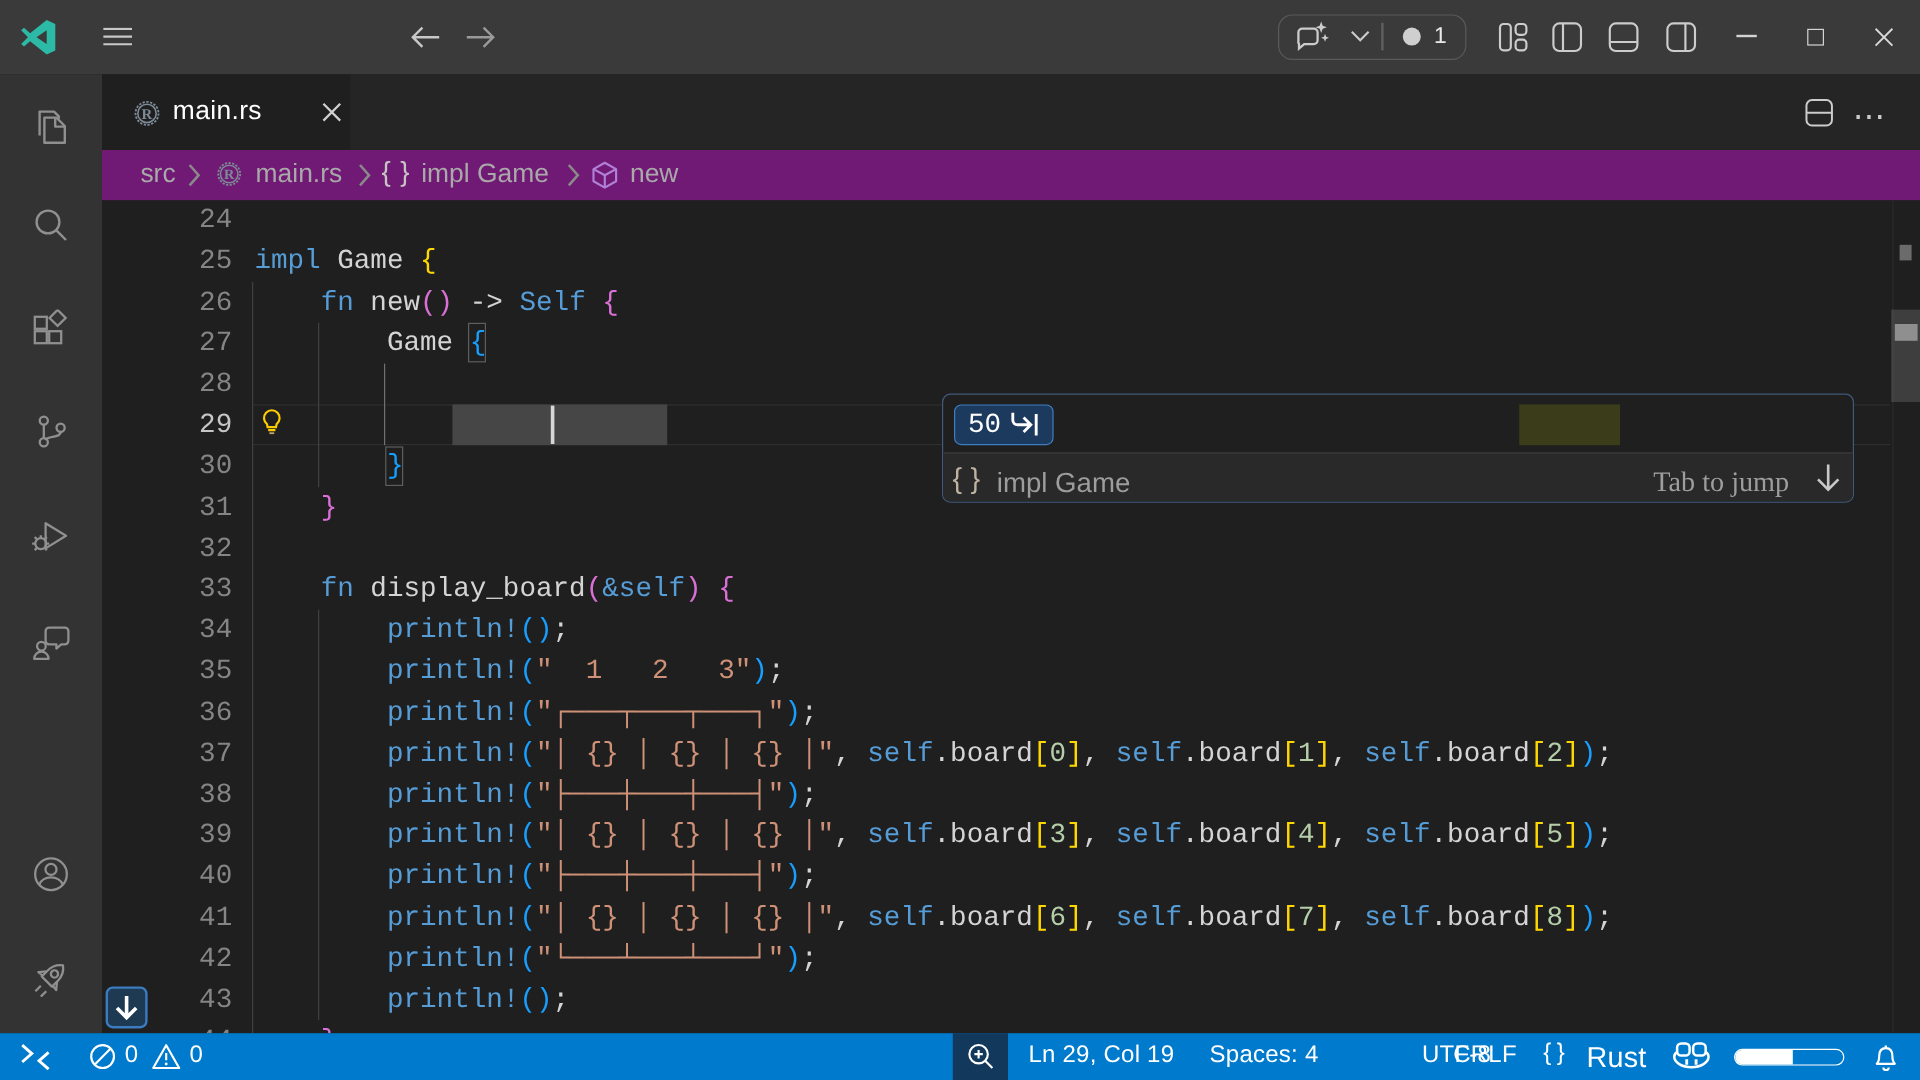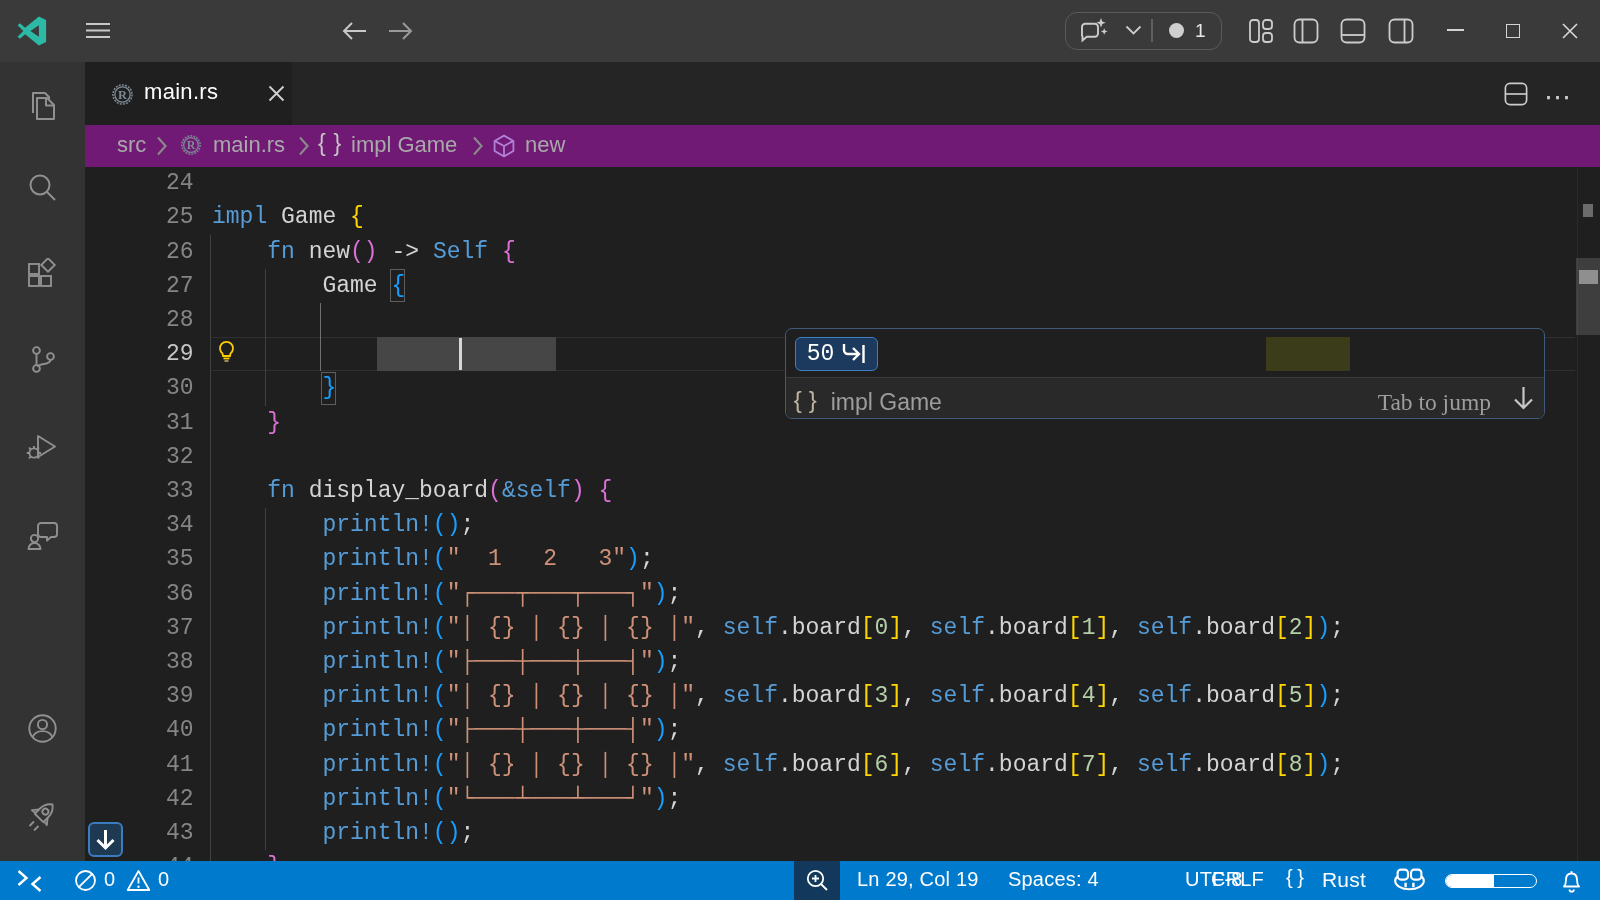--- a/index.html
+++ b/index.html
@@ -296,21 +296,21 @@
  <g stroke="#ffffff" stroke-width="1.8" fill="none">
           <circle cx="9.5" cy="9.5" r="7.7"></circle>
           <path d="M15 15 L21 21 M9.5 6 V13 M6 9.5 H13"></path>
         </g>
 </svg>
     </div>
 <div class="abs" style="left:857px;top:7px;font-size:20px;color:#ffffff;letter-spacing:.2px">Ln 29, Col 19</div>
 <div class="abs" style="left:1008px;top:7px;font-size:20px;color:#ffffff;letter-spacing:.2px">Spaces: 4</div>
 <div class="abs" style="left:1185px;top:7px;font-size:20px;color:#ffffff;letter-spacing:.2px">UTF-8</div>
 <div class="abs" style="left:1211px;top:7px;font-size:20px;color:#ffffff;letter-spacing:.2px">CRLF</div>
-<div class="abs" style="left:1322px;top:7px;font-size:21px;color:#ffffff;letter-spacing:.2px">Rust</div>
+<div class="abs" style="left:1322px;top:7px;font-size:24px;color:#ffffff;letter-spacing:.2px">Rust</div>
 <div class="abs" style="left:1286px;top:5px;font-size:20px;color:#ffffff;letter-spacing:1.5px;">{ }</div>
 <svg class="abs" style="left:1394px;top:6px" width="31" height="27" viewBox="0 0 31 27">
  <g stroke="#ffffff" stroke-width="2.1" fill="none">
   <rect x="3.6" y="2.6" width="10.4" height="10" rx="3.4"></rect>
   <rect x="17" y="2.6" width="10.4" height="10" rx="3.4"></rect>
   <path d="M3.8 9.5 c-1.6 0.9 -2.6 2.3 -2.6 4.2 c0 4.8 6.3 8.6 14.3 8.6 c8 0 14.3-3.8 14.3-8.6 c0-1.9 -1-3.3 -2.6-4.2"></path>
   <path d="M11.6 15.8 v4.4 M19.4 15.8 v4.4" stroke-width="2.4"></path>
  </g>
 </svg>
 <div class="abs" style="left:1445px;top:12.5px;width:92px;height:14px;border:1.5px solid #ffffff;border-radius:8px;box-sizing:border-box;overflow:hidden;">

